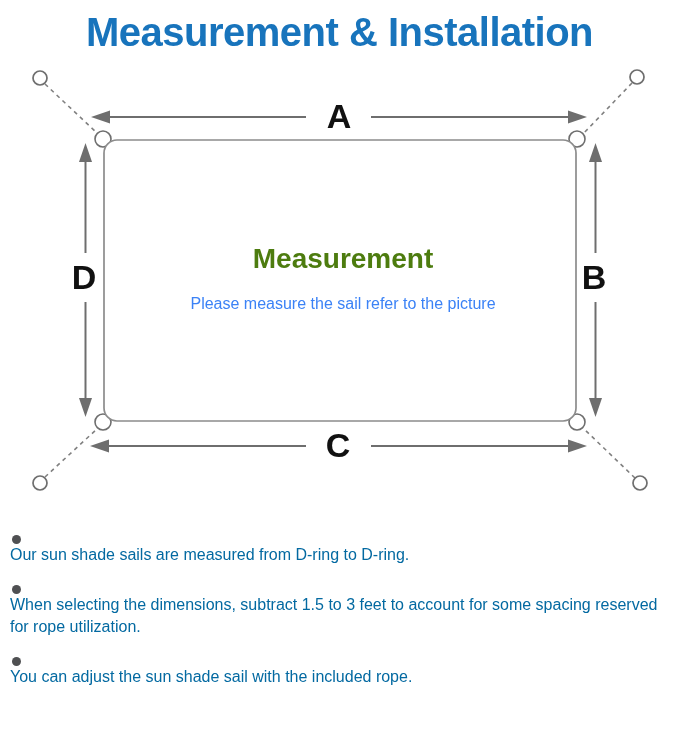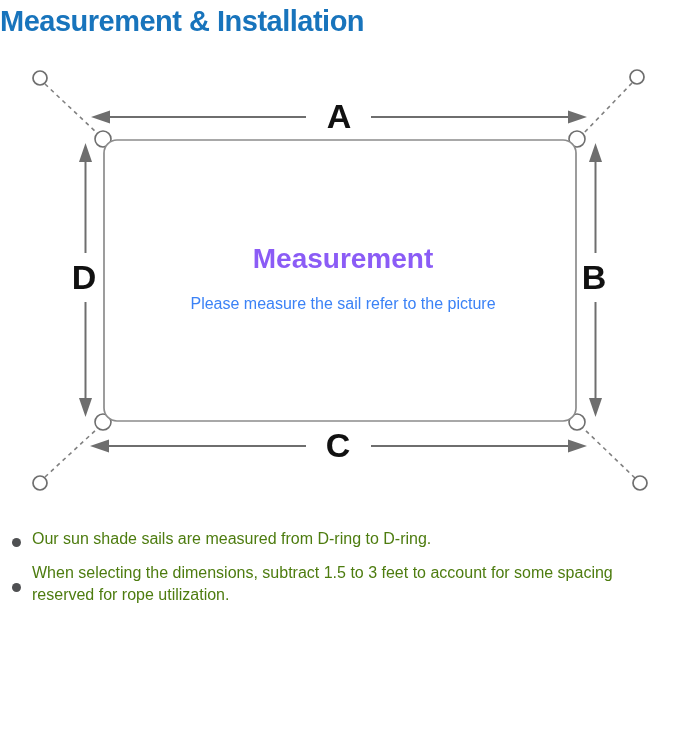--- a/index.html
+++ b/index.html
@@ -6,23 +6,23 @@
   #canvas {
     position: relative;
     width: 679px;
     height: 739px;
     background: #ffffff;
     overflow: hidden;
     font-family: "Liberation Sans", sans-serif;
   }
   .page-title {
     position: absolute;
-    top: 0; left: 0; right: 0;
-    text-align: left;
-    font-size: 29px;
+    top: 11px; left: 0; right: 0;
+    text-align: center;
+    font-size: 40px;
     font-weight: bold;
     letter-spacing: -0.5px;
     color: #1874bc;
     line-height: 42px;
   }
   .diagram-svg { position: absolute; left: 0; top: 0; }
   .dim-label {
     position: absolute;
     transform: translate(-50%, -50%);
     font-size: 34px;
@@ -31,42 +31,43 @@
     line-height: 1;
     background: #ffffff;
     padding: 0 4px;
   }
   .center-title {
     position: absolute;
     left: 343px; top: 259px;
     transform: translate(-50%, -50%);
     font-size: 28px;
     font-weight: bold;
-    color: #8b5cf6;
+    color: #4d7c0f;
     white-space: nowrap;
   }
   .center-subtitle {
     position: absolute;
     left: 343px; top: 304px;
     transform: translate(-50%, -50%);
     font-size: 16px;
     color: #3b82f6;
     white-space: nowrap;
   }
   .notes {
     position: absolute;
     left: 10px; top: 528px; right: 4px;
   }
   .note-item {
     display: flex;
-    align-items: center;
+    align-items: flex-start;
     margin-bottom: 12px;
-    color: #4d7c0f;
+    color: #0369a1;
     font-size: 16px;
     line-height: 22px;
+    flex-direction: column;
   }
   .bullet-dot {
     flex: 0 0 auto;
     width: 9px; height: 9px;
     border-radius: 50%;
     background: #4f5052;
     margin: 7px 11px 0 2px;
   }
   .note-text { flex: 1 1 auto; }
 </style>
@@ -127,15 +128,19 @@
 
   <div class="notes">
     <div class="note-item">
       <span class="bullet-dot"></span>
       <span class="note-text">Our sun shade sails are measured from D-ring to D-ring.</span>
     </div>
     <div class="note-item">
       <span class="bullet-dot"></span>
       <span class="note-text">When selecting the dimensions, subtract 1.5 to 3 feet to account for some spacing reserved for rope utilization.</span>
     </div>
+    <div class="note-item">
+      <span class="bullet-dot"></span>
+      <span class="note-text">You can adjust the sun shade sail with the included rope.</span>
+    </div>
   </div>
 
 </div>
 
 </body></html>

